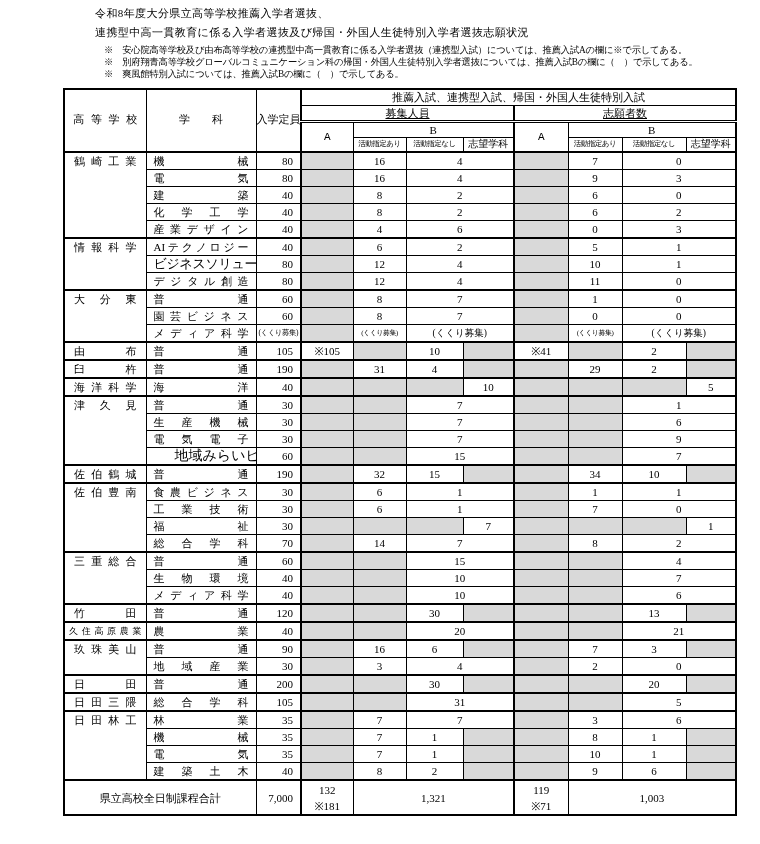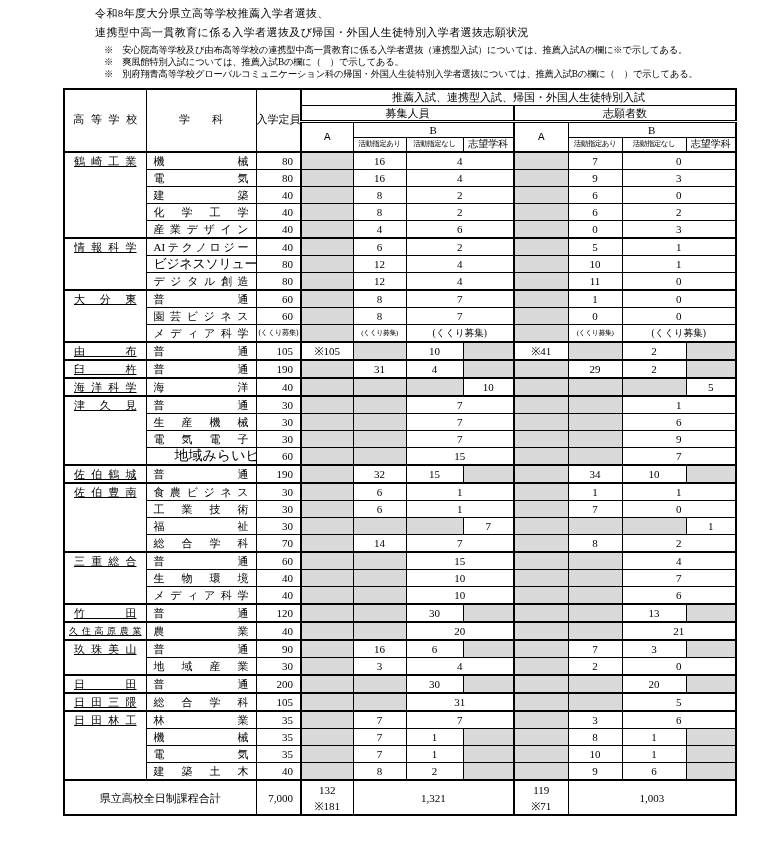--- a/index.html
+++ b/index.html
@@ -12,32 +12,32 @@
   .notes{position:absolute;left:104px;top:44px;font-size:9.3px;line-height:12px;letter-spacing:-0.2px;}
   .notes div{white-space:nowrap;}
   table{
     position:absolute;left:63px;top:88px;width:672px;
     border-collapse:collapse;table-layout:fixed;border:2px solid #000;
   }
   th,td{border:1px solid #000;padding:0;overflow:hidden;white-space:nowrap;
         font-weight:normal;font-size:11px;text-align:center;vertical-align:middle;}
   thead th{line-height:13px;margin-top:45px;}
   tr.h1 th{height:15px;}
-  tr.h2 th{height:14px;border-bottom:3px double #000;}
+  tr.h2 th{height:14px;border-bottom:3px double #000;text-decoration:underline;}
   tr.h3 th{height:14px;}
   tr.h4 th{height:13px;font-size:7.5px;letter-spacing:-0.5px;}
   tr.h4 th.shibo{font-size:10px;letter-spacing:0;}
   tr.h4 th, th.hdrbottom{border-bottom:2px solid #000;font-family:Liberation Mono, monospace;}
   .thickr{border-right:2px solid #000 !important;}
   tbody td{height:16px;line-height:16px;}
   tr.inner td{border-top:1px solid #9a9a9a;}
   tr.stop td{border-top:2px solid #000;}
   tr.kukuri td.bcell{border-top:none;}
   td.gray{background:#d9d9d9;}
-  td.school{text-align:justify;text-align-last:justify;padding:0 9px;vertical-align:top;text-decoration:underline;}
+  td.school{text-align:justify;text-align-last:justify;padding:0 9px;vertical-align:top;}
   td.school.ns{font-size:9px;padding:0 4px;}
   td.dept{text-align:justify;text-align-last:justify;padding:0 7px;}
   td.dept.ds-s{font-size:13px;letter-spacing:-0.3px;}
   td.dept.ds-m{font-size:14px;padding-left:28px;}
   td.cap{text-align:right;padding-right:7px;border-radius:6px;}
   td.cap.capsm{text-align:center;padding-right:0;font-size:7.5px;letter-spacing:-0.5px;}
   td.ksm{font-size:7px;letter-spacing:-0.5px;}
   td.kmed{font-size:9.5px;}
   tr.total td{height:33px;border-top:2px solid #000;line-height:16px;}
   tr.total td.twoline div{line-height:16px;}
@@ -45,22 +45,22 @@
 </head>
 <body>
 
 <div class="title">
   <div>令和8年度大分県立高等学校推薦入学者選抜、</div>
   <div>連携型中高一貫教育に係る入学者選抜及び帰国・外国人生徒特別入学者選抜志願状況</div>
 </div>
 
 <div class="notes" id="notes">
     <div>※　安心院高等学校及び由布高等学校の連携型中高一貫教育に係る入学者選抜（連携型入試）については、推薦入試Aの欄に※で示してある。</div>
+    <div>※　別府翔青高等学校グローバルコミュニケーション科の帰国・外国人生徒特別入学者選抜については、推薦入試Bの欄に（　）で示してある。</div>
     <div>※　爽風館特別入試については、推薦入試Bの欄に（　）で示してある。</div>
-    <div>※　別府翔青高等学校グローバルコミュニケーション科の帰国・外国人生徒特別入学者選抜については、推薦入試Bの欄に（　）で示してある。</div>
   </div>
 
 <table>
   <colgroup>
     <col style="width:82px">
       <col style="width:110px">
       <col style="width:45px">
     <col style="width:52px">
       <col style="width:53px">
       <col style="width:57px">

